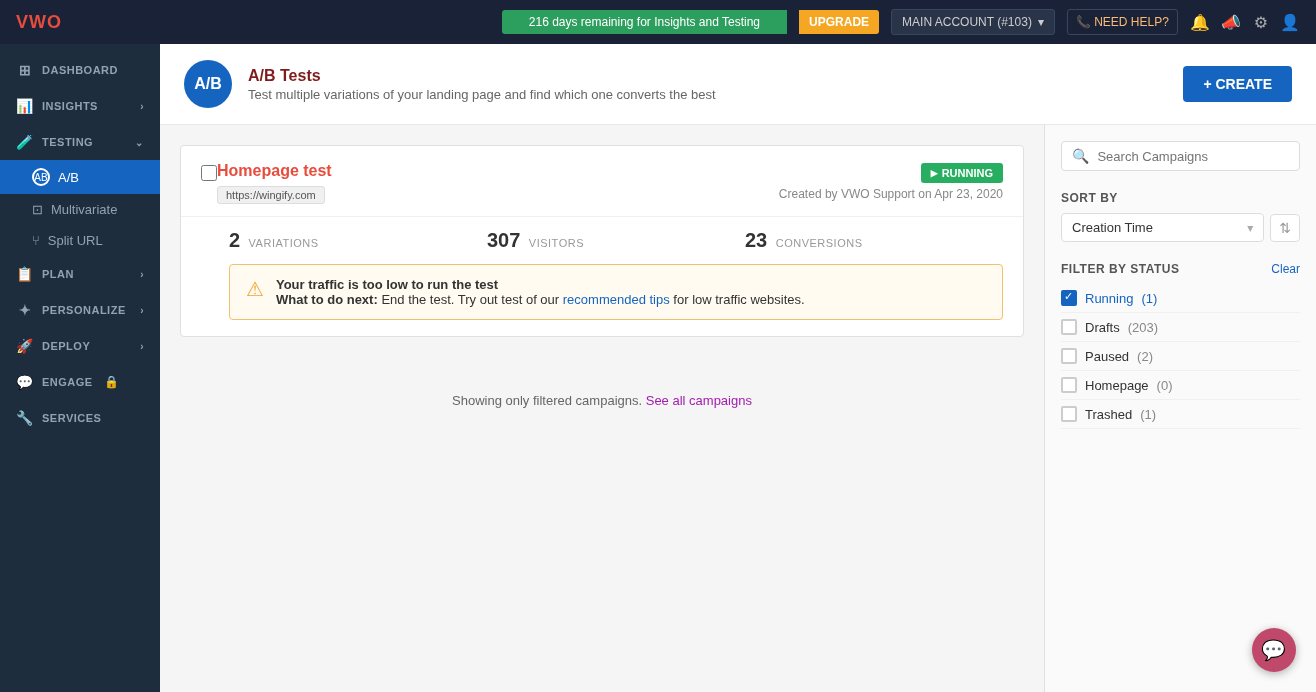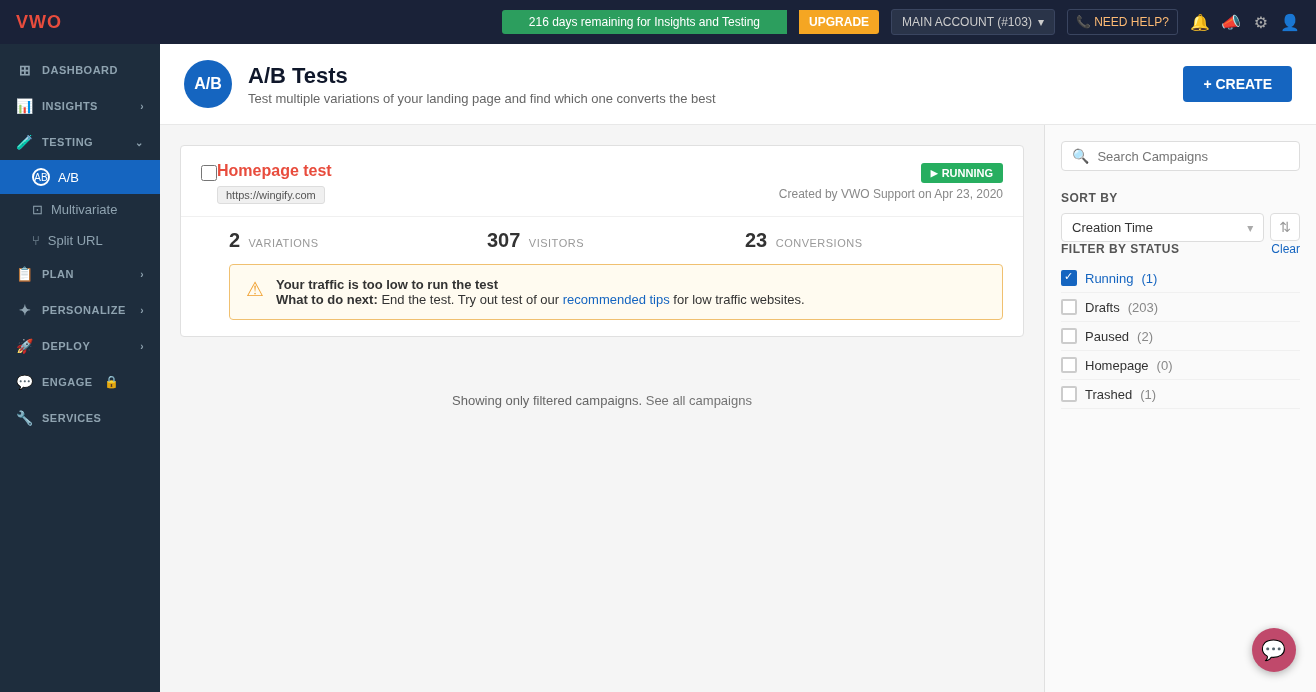--- a/index.html
+++ b/index.html
@@ -29,21 +29,21 @@
     .chevron { font-size: 10px; margin-left: auto; }
     .lock-icon { font-size: 12px; margin-left: 4px; }
 
     
     .content-area { flex: 1; display: flex; flex-direction: column; overflow: hidden; }
 
     
     .page-header { background: white; padding: 16px 24px; display: flex; align-items: center; gap: 16px; border-bottom: 1px solid #e8e8e8; flex-shrink: 0; }
     .avatar { width: 48px; height: 48px; background: #1565c0; border-radius: 50%; display: flex; align-items: center; justify-content: center; color: white; font-weight: bold; font-size: 16px; flex-shrink: 0; }
     .page-title-group { flex: 1; }
-    .page-title { color: #0f172a; font-size: 22px; font-weight: 600; }
+    .page-title { color: #7f1d1d; font-size: 16px; font-weight: 600; }
     .page-subtitle { color: #666; font-size: 13px; margin-top: 2px; }
     .create-btn { background: #1565c0; color: white; font-size: 14px; font-weight: 600; padding: 10px 20px; border: none; border-radius: 4px; cursor: pointer; display: flex; align-items: center; gap: 6px; white-space: nowrap; }
 
     
     .campaign-list-area { flex: 1; display: flex; overflow: hidden; }
     .campaign-main { flex: 1; overflow-y: auto; padding: 20px; }
 
     
     .campaign-card { background: white; border: 1px solid #e0e0e0; border-radius: 4px; margin-bottom: 16px; overflow: hidden; }
     .campaign-card-header { padding: 16px 20px 12px; display: flex; align-items: flex-start; justify-content: space-between; }
@@ -61,28 +61,28 @@
     .stat-value { font-size: 20px; font-weight: 600; color: #333; }
     .stat-label { font-size: 11px; color: #999; text-transform: uppercase; letter-spacing: 0.5px; margin-left: 4px; }
     .campaign-alert { background: #fffbf0; border: 1px solid #f0c070; margin: 0 20px 16px 48px; border-radius: 4px; padding: 12px 16px; display: flex; align-items: flex-start; gap: 12px; }
     .alert-icon { font-size: 20px; color: #f0a030; flex-shrink: 0; }
     .alert-text { font-size: 13px; color: #333; }
     .alert-text strong { font-weight: 600; }
     .alert-link { color: #1565c0; text-decoration: none; }
 
     
     .filter-info { text-align: center; padding: 40px; color: #666; font-size: 13px; }
-    .filter-info a { color: #737373; text-decoration: none; }
+    .filter-info a { color: #a21caf; text-decoration: none; }
 
     
     .right-sidebar { width: 272px; background: #fafafa; border-left: 1px solid #e0e0e0; padding: 16px; flex-shrink: 0; overflow-y: auto; }
     .search-box { display: flex; align-items: center; background: white; border: 1px solid #ddd; border-radius: 4px; padding: 6px 10px; gap: 8px; margin-bottom: 20px; }
     .search-box input { border: none; outline: none; flex: 1; font-size: 13px; color: #333; background: transparent; }
     .search-icon { color: #aaa; font-size: 14px; }
-    .sort-section { }
+    .sort-section { margin-bottom: 20px; }
     .sort-label { font-size: 12px; font-weight: 700; color: #555; text-transform: uppercase; letter-spacing: 0.5px; margin-bottom: 8px; }
     .sort-select { display: flex; align-items: center; background: white; border: 1px solid #ddd; border-radius: 4px; padding: 6px 10px; justify-content: space-between; cursor: pointer; }
     .sort-select-text { font-size: 13px; color: #333; }
     .sort-arrows { color: #999; font-size: 14px; cursor: pointer; }
     .filter-section { }
     .filter-label { font-size: 12px; font-weight: 700; color: #555; text-transform: uppercase; letter-spacing: 0.5px; margin-bottom: 8px; display: flex; justify-content: space-between; align-items: center; }
     .clear-link { color: #1565c0; font-size: 12px; font-weight: 400; text-transform: none; cursor: pointer; letter-spacing: 0; }
     .filter-item { display: flex; align-items: center; justify-content: space-between; padding: 6px 0; border-bottom: 1px solid #f0f0f0; }
     .filter-item-left { display: flex; align-items: center; gap: 8px; }
     .filter-item-label { font-size: 13px; color: #333; }
@@ -240,21 +240,21 @@
 
       <div class="right-sidebar">
 
         <div class="search-box">
           <span class="search-icon">🔍</span>
           <input type="text" placeholder="Search Campaigns" style="">
         </div>
 
         <div class="sort-section">
           <div class="sort-label">SORT BY</div>
-          <div style="display:flex;align-items:flex-start;gap:6px;">
+          <div style="display:flex;align-items:flex-end;gap:6px;">
             <div class="sort-select" style="flex:1;">
               <span class="sort-select-text">Creation Time</span>
               <span style="color:#aaa;font-size:12px;">▾</span>
             </div>
             <span class="sort-arrows" style="background:white;border:1px solid #ddd;border-radius:4px;padding:5px 8px;font-size:14px;">⇅</span>
           </div>
         </div>
 
         <div class="filter-section">
           <div class="filter-label">

